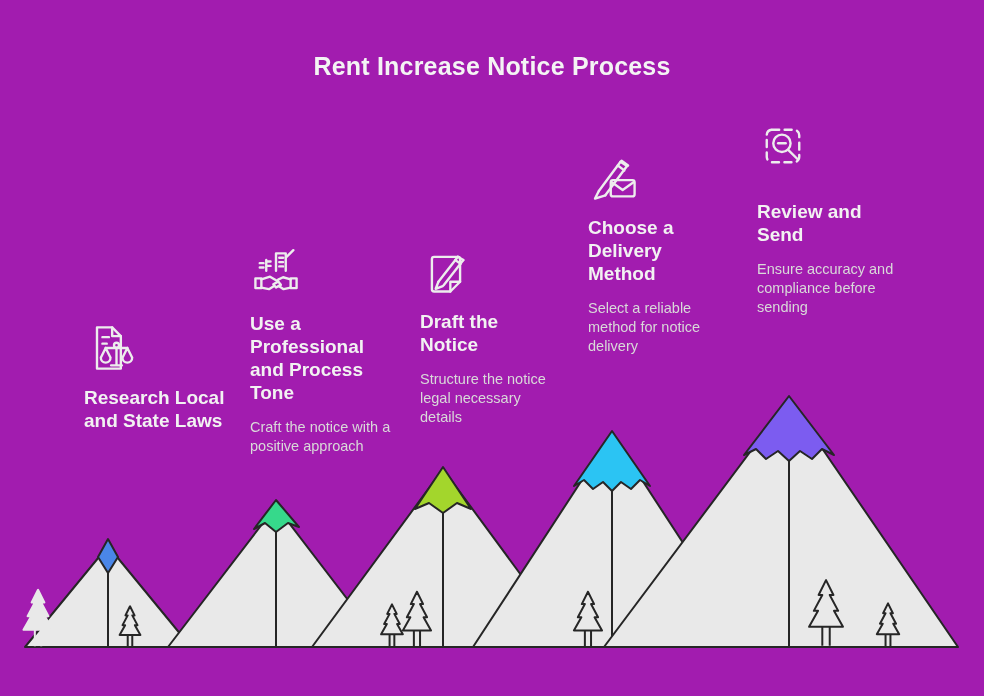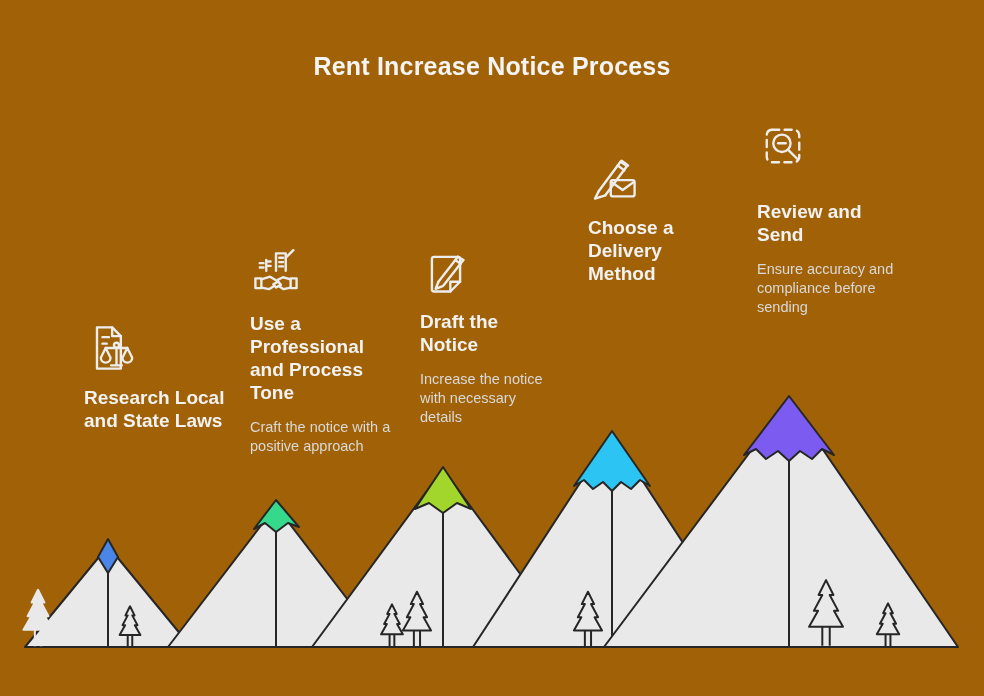--- a/index.html
+++ b/index.html
@@ -1,19 +1,19 @@
 <!DOCTYPE html>
 <html><head>
 <meta charset="utf-8">
 <style>
   html,body{margin:0;padding:0;background:#2b2b2b;}
   *{box-sizing:border-box;}
   #stage{
     position:relative;width:984px;height:696px;overflow:hidden;
-    background:#a16207;
+    background:#a21caf;
     font-family:"Liberation Sans",sans-serif;
     -webkit-font-smoothing:antialiased;
   }
   .main-title{
     position:absolute;left:0;top:52px;width:984px;text-align:center;
     font-size:25px;font-weight:700;color:#f4f4f4;letter-spacing:.2px;margin:0;
   }
   #scene{position:absolute;left:0;top:0;z-index:1;}
   .step{position:absolute;z-index:2;}
   .step .icon-wrap{width:52px;height:52px;}
@@ -151,35 +151,36 @@
     <div class="icon-wrap">
       <svg viewBox="0 0 48 48">
         <path class="ico" d="M11 12 a2 2 0 0 1 2 -2 h22 a2 2 0 0 1 2 2 v21 l-9 9 h-15 a2 2 0 0 1 -2 -2 z"></path>
         <path class="ico" d="M37 33 h-9 v9"></path>
         <path class="ico" d="M17 33 L35 10 M22 36 L40 13"></path>
         <path class="ico" d="M35 10 L40 13 M32.5 13 L37.5 16.5"></path>
         <path class="ico" d="M17 33 l-2.5 6.5 6.5 -2.5"></path>
       </svg>
     </div>
     <h3>Draft the Notice</h3>
-    <p>Increase the notice with necessary details</p>
+    <p>Structure the notice legal necessary details</p>
   </div>
 
   <div class="step step-4">
     <div class="icon-wrap">
       <svg viewBox="0 0 48 48">
         <path class="ico" d="M10 36 L30 9 M16 40 L36 13"></path>
         <path class="ico" d="M30 9 L36 13"></path>
         <path class="ico" d="M27.5 12.5 l6 4.5 M31 8 l6 4.5"></path>
         <path class="ico" d="M10 36 L6.5 43 L16 40"></path>
         <rect class="ico" x="21" y="26" width="22" height="15" rx="2"></rect>
         <path class="ico" d="M22 28 l10 7 10 -7"></path>
       </svg>
     </div>
     <h3>Choose a Delivery Method</h3>
+    <p>Select a reliable method for notice delivery</p>
   </div>
 
   <div class="step step-5">
     <div class="icon-wrap">
       <svg viewBox="0 0 48 48">
         <rect class="ico" x="9" y="9" width="30" height="30" rx="5" stroke-dasharray="6.5 5"></rect>
         <circle class="ico" cx="23" cy="21.5" r="8"></circle>
         <path class="ico" d="M19.5 21.5 h7"></path>
         <path class="ico" d="M28.8 27.5 l8.5 8.5"></path>
       </svg>

